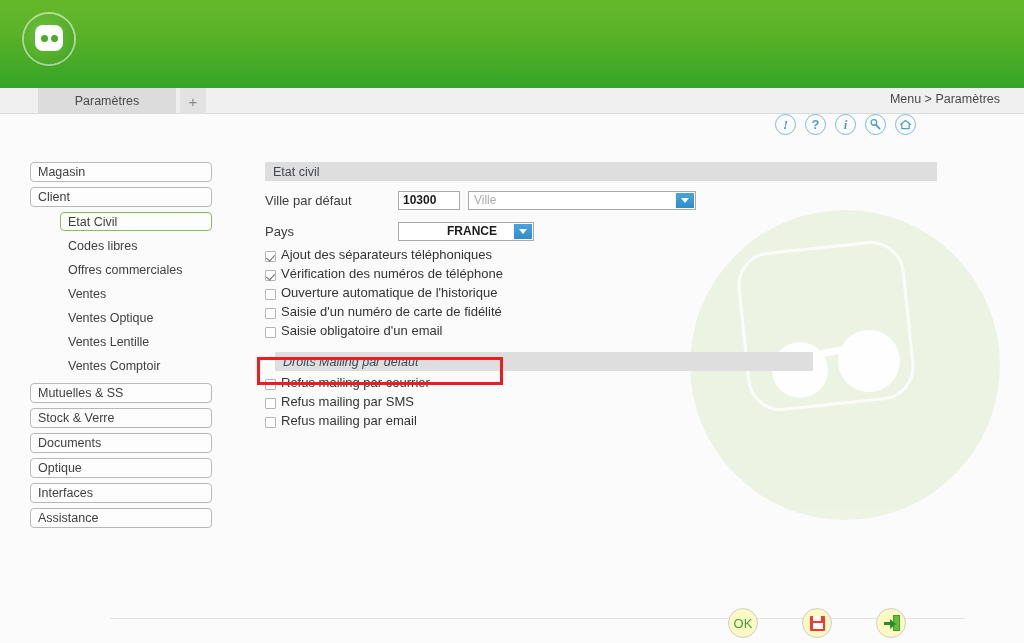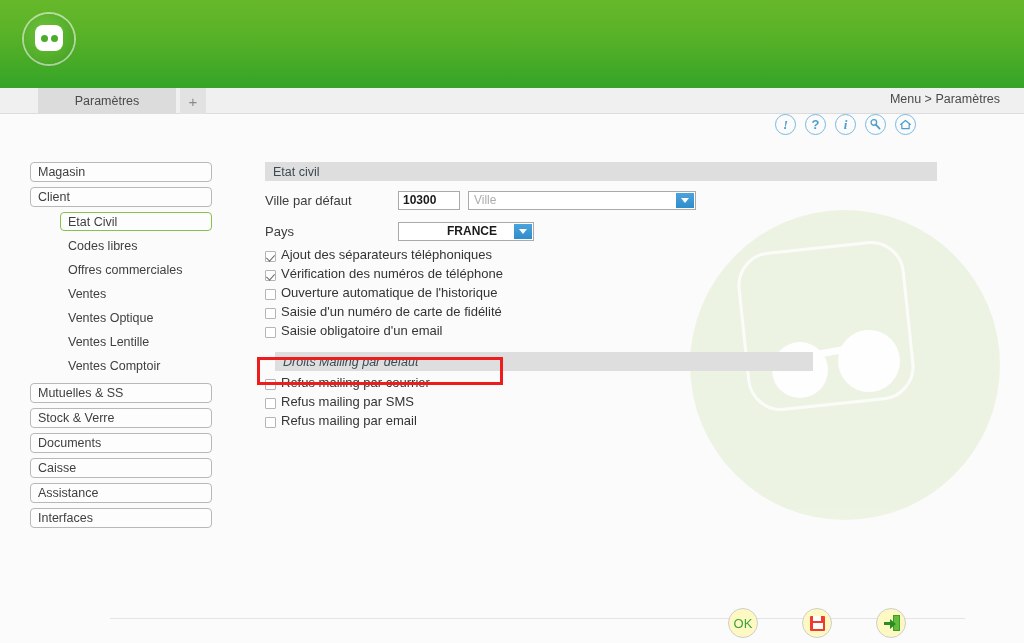--- a/index.html
+++ b/index.html
@@ -249,23 +249,23 @@
     <div class="nav-sub">Codes libres</div>
     <div class="nav-sub">Offres commerciales</div>
     <div class="nav-sub">Ventes</div>
     <div class="nav-sub">Ventes Optique</div>
     <div class="nav-sub">Ventes Lentille</div>
     <div class="nav-sub">Ventes Comptoir</div>
     <div class="nav-gap"></div>
     <div class="nav-top">Mutuelles &amp; SS</div>
     <div class="nav-top">Stock &amp; Verre</div>
     <div class="nav-top">Documents</div>
-    <div class="nav-top">Caisse</div>
+    <div class="nav-top">Optique</div>
+    <div class="nav-top">Interfaces</div>
     <div class="nav-top">Assistance</div>
-    <div class="nav-top">Interfaces</div>
   </div>
 
   <div class="content">
 
     <div class="section-bar">Etat civil</div>
 
     <div class="row">
       <div class="row-label">Ville par défaut</div>
       <input class="input-small" type="text" value="10300" style="">
       <div class="combo wide">

